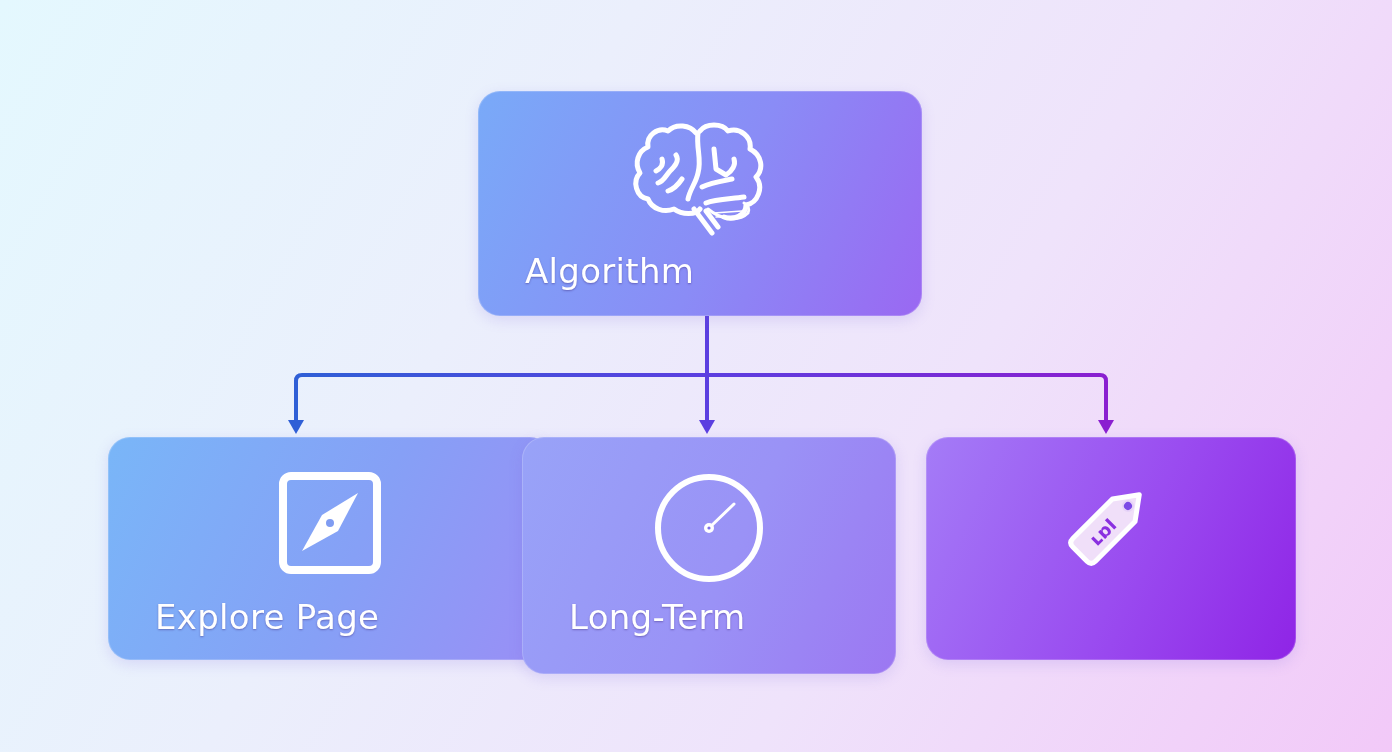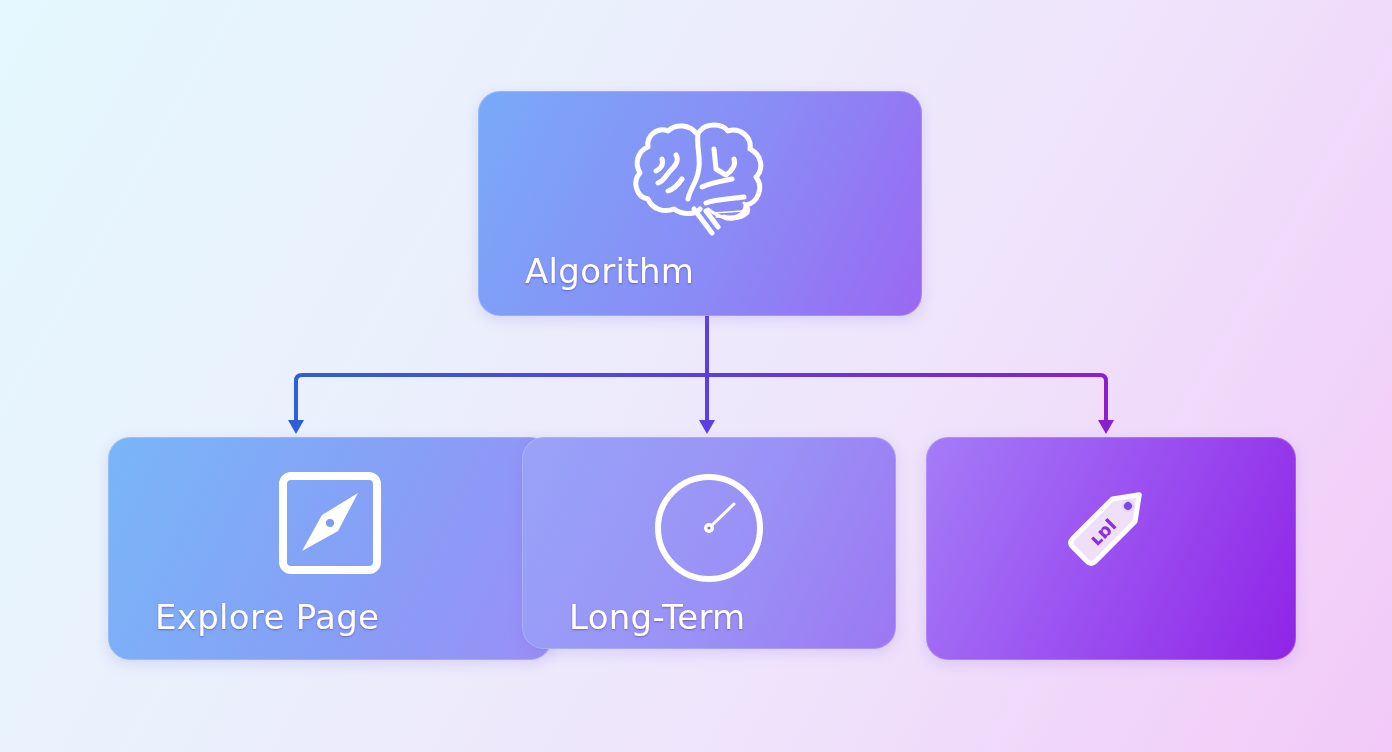--- a/index.html
+++ b/index.html
@@ -55,21 +55,21 @@
     }
     #node-root .icon { top: 28px; }
     #node-root .label { top: 252px; top: 252px; }
     #node-root .label { top: 252px; }
 
     #node-explore {
       left: 108px; top: 437px; width: 444px; height: 223px;
       background: linear-gradient(115deg, #79b6f8 0%, #86a0f6 55%, #9a8ef6 100%);
     }
     #node-longterm {
-      left: 522px; top: 437px; width: 374px; height: 212px;
+      left: 522px; top: 437px; width: 374px; height: 237px;
       background: linear-gradient(115deg, #98a3f8 0%, #9a92f6 55%, #9c77f2 100%);
     }
     #node-relevance {
       left: 926px; top: 437px; width: 370px; height: 223px;
       background: linear-gradient(115deg, #a47cf7 0%, #9a4cf0 55%, #8f24e6 100%);
     }
     .child .icon { top: 34px; }
     .child .label { top: 160px; }
   </style>
 </head>

